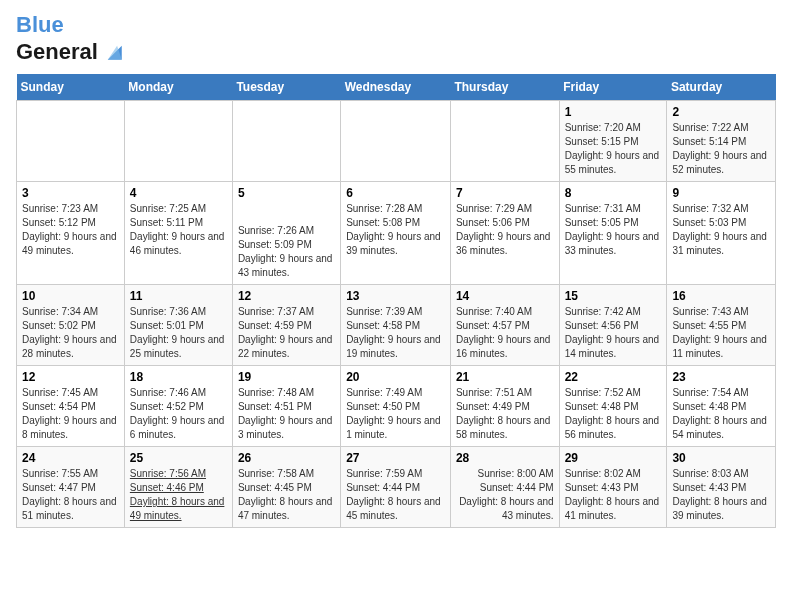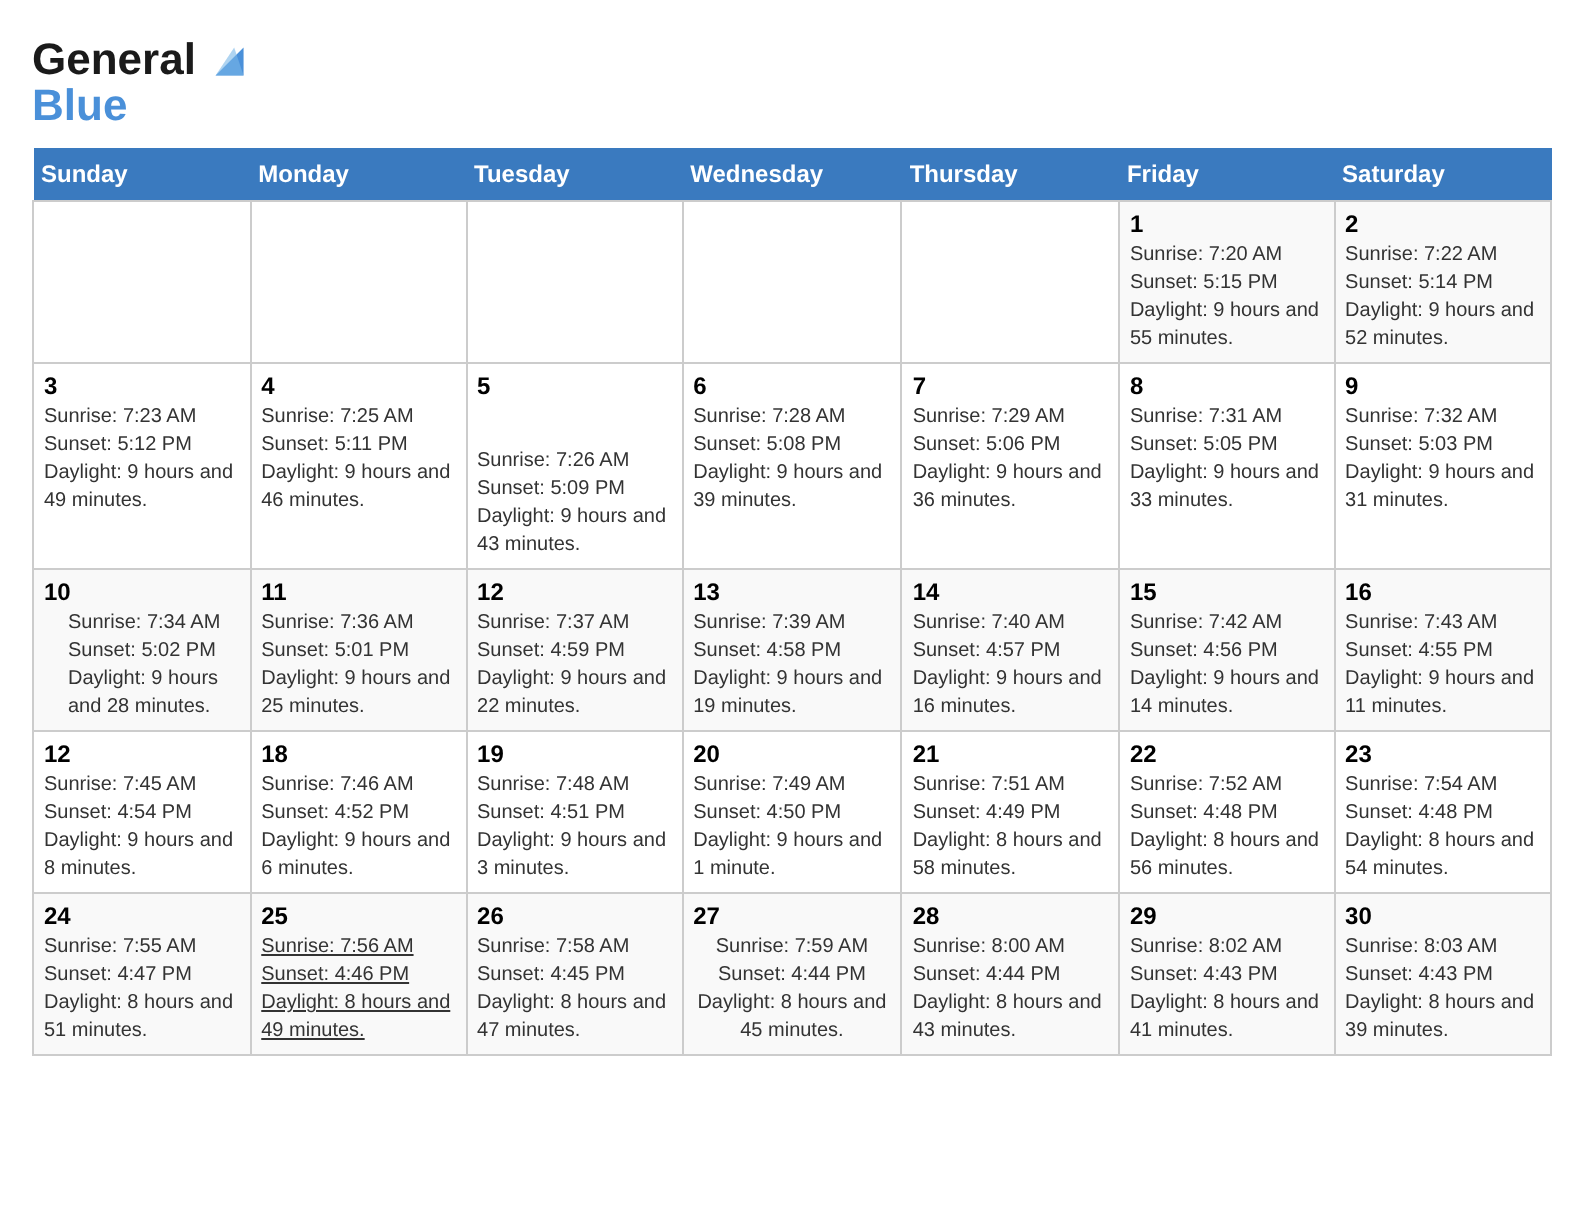--- a/index.html
+++ b/index.html
@@ -81,28 +81,28 @@
       font-size: 10px;
       line-height: 1.4;
     }
   </style>
 </head>
 <body>
 
 <div class="header-area">
   <div class="logo">
     <div>
+      <div style="font-size:22px;font-weight:bold;color:#4a90d9;margin-top:-4px;">Blue</div>
       <div style="display:flex;align-items:center;">
         <span class="logo-text">General</span>
         <svg class="logo-icon" viewBox="0 0 36 36">
           <polygon points="10,28 28,10 28,28" fill="#4a90d9"></polygon>
           <polygon points="10,28 22,10 28,28" fill="#7ab8e8" opacity="0.6"></polygon>
         </svg>
       </div>
-      <div style="font-size:22px;font-weight:bold;color:#4a90d9;margin-top:-4px;">Blue</div>
     </div>
   </div>
   <div class="title-area">
     <div class="month-title"></div>
     <div class="location"></div>
   </div>
 </div>
 
 <table class="calendar">
   <thead>
@@ -176,21 +176,21 @@
         <td>
           <span class="day-num">9</span>
           <div class="day-info" style="white-space: pre-line;">Sunrise: 7:32 AM
 Sunset: 5:03 PM
 Daylight: 9 hours and 31 minutes.</div>
         </td>
       </tr>
       <tr>
         <td>
           <span class="day-num">10</span>
-          <div class="day-info" style="white-space: pre-line; margin-left: 12px;">Sunrise: 7:34 AM
+          <div class="day-info" style="white-space: pre-line;">Sunrise: 7:34 AM
 Sunset: 5:02 PM
 Daylight: 9 hours and 28 minutes.</div>
         </td>
         <td>
           <span class="day-num">11</span>
           <div class="day-info" style="white-space: pre-line;">Sunrise: 7:36 AM
 Sunset: 5:01 PM
 Daylight: 9 hours and 25 minutes.</div>
         </td>
         <td>
@@ -282,27 +282,27 @@
 Daylight: 8 hours and 49 minutes.</div>
         </td>
         <td>
           <span class="day-num">26</span>
           <div class="day-info" style="white-space: pre-line;">Sunrise: 7:58 AM
 Sunset: 4:45 PM
 Daylight: 8 hours and 47 minutes.</div>
         </td>
         <td>
           <span class="day-num">27</span>
-          <div class="day-info" style="white-space: pre-line; text-align: center;">Sunrise: 7:59 AM
+          <div class="day-info" style="white-space: pre-line;">Sunrise: 7:59 AM
 Sunset: 4:44 PM
 Daylight: 8 hours and 45 minutes.</div>
         </td>
         <td>
           <span class="day-num">28</span>
-          <div class="day-info" style="white-space: pre-line;">Sunrise: 8:00 AM
+          <div class="day-info" style="white-space: pre-line; text-align: right;">Sunrise: 8:00 AM
 Sunset: 4:44 PM
 Daylight: 8 hours and 43 minutes.</div>
         </td>
         <td>
           <span class="day-num">29</span>
           <div class="day-info" style="white-space: pre-line;">Sunrise: 8:02 AM
 Sunset: 4:43 PM
 Daylight: 8 hours and 41 minutes.</div>
         </td>
         <td>

